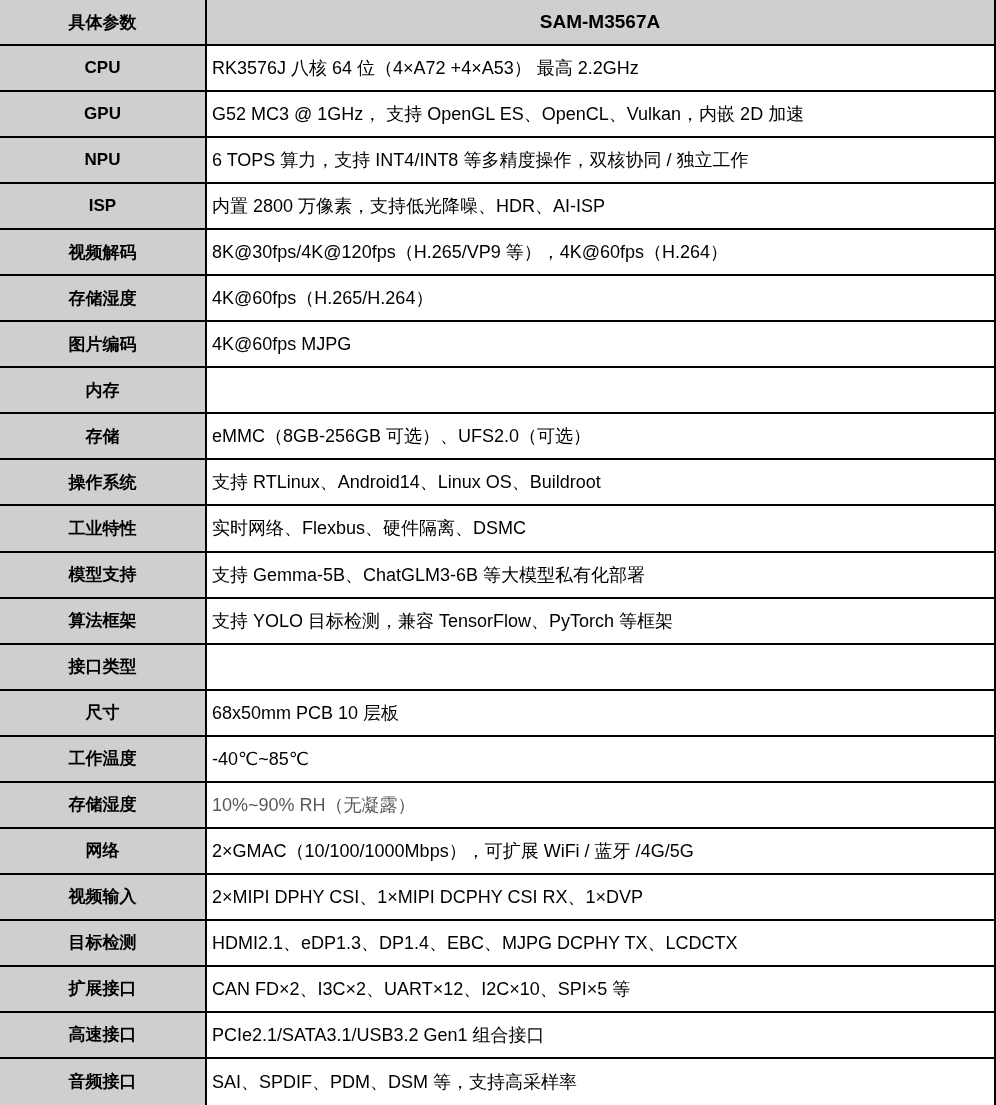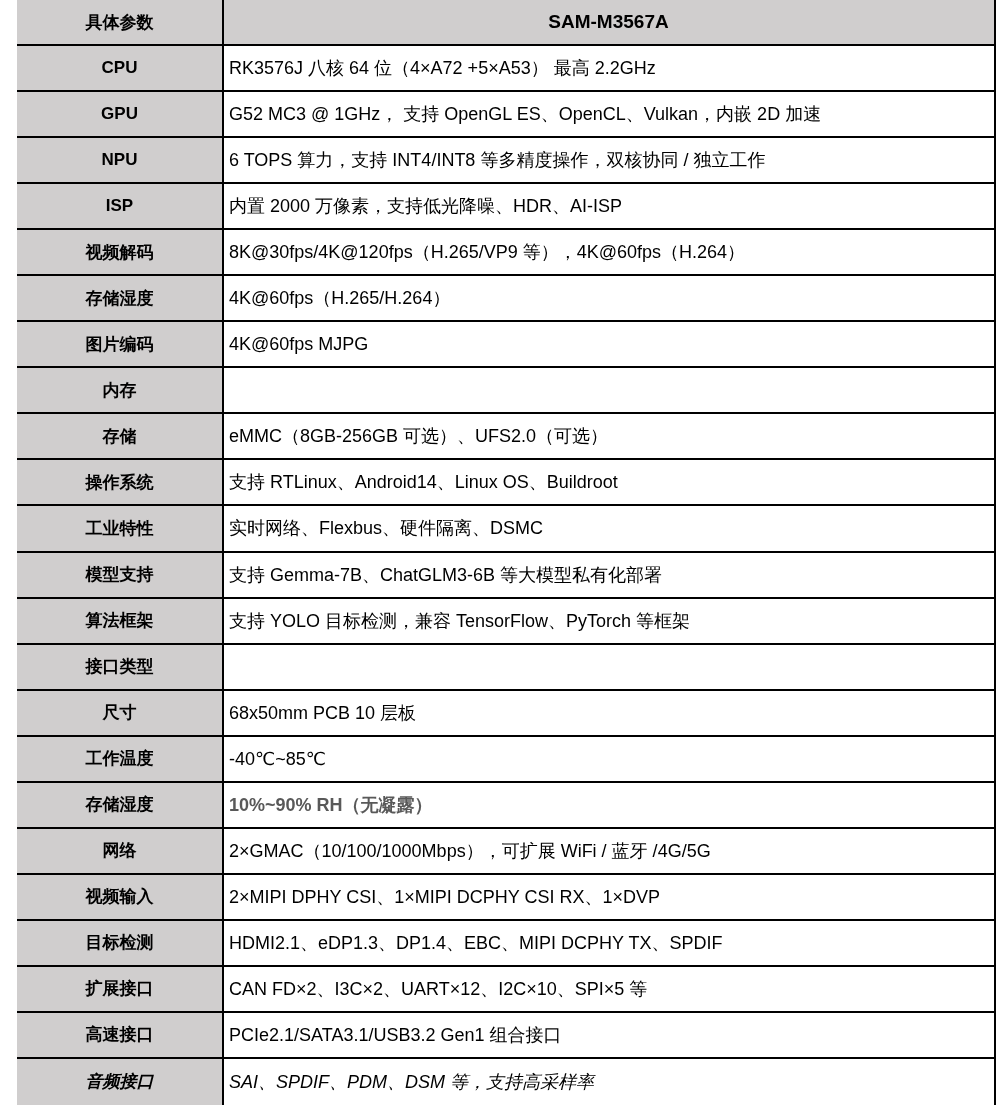--- a/index.html
+++ b/index.html
@@ -21,23 +21,22 @@
     display:grid;
     grid-template-rows:repeat(24,1fr);
     background:var(--cell-bg);
     border-right:2px solid var(--border);
   }
   .tr{
     display:grid;
     grid-template-columns:207px 1fr;
     border-bottom:2px solid var(--border);
     min-height:0;
-    margin-left:17px;
   }
-  .tr:last-child{border-bottom:none;font-style:italic;}
+  .tr:last-child{border-bottom:none;}
   .th{
     background:var(--header-bg);
     border-right:2px solid var(--border);
     display:flex;
     align-items:center;
     justify-content:center;
     font-weight:bold;
     font-size:17px;
     color:var(--text);
     white-space:nowrap;
@@ -51,46 +50,46 @@
     background:var(--cell-bg);
     white-space:nowrap;
     overflow:hidden;
   }
   .tr.header .td{
     background:var(--header-bg);
     justify-content:center;
     font-weight:bold;
     font-size:19px;
   }
-  .td.muted{color:var(--muted-text);font-weight:bold;}
+  .td.muted{color:var(--muted-text);}
 </style>
 </head>
 <body>
 
 <div class="spec-table">
   <div class="tr header">
     <div class="th">具体参数</div>
     <div class="td">SAM-M3567A</div>
   </div>
 
   <div class="tr">
       <div class="th">CPU</div>
-      <div class="td">RK3576J 八核 64 位（4×A72 +5×A53） 最高 2.2GHz</div>
+      <div class="td">RK3576J 八核 64 位（4×A72 +4×A53） 最高 2.2GHz</div>
     </div>
   <div class="tr">
       <div class="th">GPU</div>
       <div class="td">G52 MC3 @ 1GHz， 支持 OpenGL ES、OpenCL、Vulkan，内嵌 2D 加速</div>
     </div>
   <div class="tr">
       <div class="th">NPU</div>
       <div class="td">6 TOPS 算力，支持 INT4/INT8 等多精度操作，双核协同 / 独立工作</div>
     </div>
   <div class="tr">
       <div class="th">ISP</div>
-      <div class="td">内置 2000 万像素，支持低光降噪、HDR、AI-ISP</div>
+      <div class="td">内置 2800 万像素，支持低光降噪、HDR、AI-ISP</div>
     </div>
   <div class="tr">
       <div class="th">视频解码</div>
       <div class="td">8K@30fps/4K@120fps（H.265/VP9 等），4K@60fps（H.264）</div>
     </div>
   <div class="tr">
       <div class="th">存储湿度</div>
       <div class="td">4K@60fps（H.265/H.264）</div>
     </div>
   <div class="tr">
@@ -107,21 +106,21 @@
   <div class="tr">
       <div class="th">操作系统</div>
       <div class="td">支持 RTLinux、Android14、Linux OS、Buildroot</div>
     </div>
   <div class="tr">
       <div class="th">工业特性</div>
       <div class="td">实时网络、Flexbus、硬件隔离、DSMC</div>
     </div>
   <div class="tr">
       <div class="th">模型支持</div>
-      <div class="td">支持 Gemma-7B、ChatGLM3-6B 等大模型私有化部署</div>
+      <div class="td">支持 Gemma-5B、ChatGLM3-6B 等大模型私有化部署</div>
     </div>
   <div class="tr">
       <div class="th">算法框架</div>
       <div class="td">支持 YOLO 目标检测，兼容 TensorFlow、PyTorch 等框架</div>
     </div>
   <div class="tr">
       <div class="th">接口类型</div>
     </div>
   <div class="tr">
       <div class="th">尺寸</div>
@@ -138,21 +137,21 @@
   <div class="tr">
       <div class="th">网络</div>
       <div class="td">2×GMAC（10/100/1000Mbps），可扩展 WiFi / 蓝牙 /4G/5G</div>
     </div>
   <div class="tr">
       <div class="th">视频输入</div>
       <div class="td">2×MIPI DPHY CSI、1×MIPI DCPHY CSI RX、1×DVP</div>
     </div>
   <div class="tr">
       <div class="th">目标检测</div>
-      <div class="td">HDMI2.1、eDP1.3、DP1.4、EBC、MIPI DCPHY TX、SPDIF</div>
+      <div class="td">HDMI2.1、eDP1.3、DP1.4、EBC、MJPG DCPHY TX、LCDCTX</div>
     </div>
   <div class="tr">
       <div class="th">扩展接口</div>
       <div class="td">CAN FD×2、I3C×2、UART×12、I2C×10、SPI×5 等</div>
     </div>
   <div class="tr">
       <div class="th">高速接口</div>
       <div class="td">PCIe2.1/SATA3.1/USB3.2 Gen1 组合接口</div>
     </div>
   <div class="tr">

